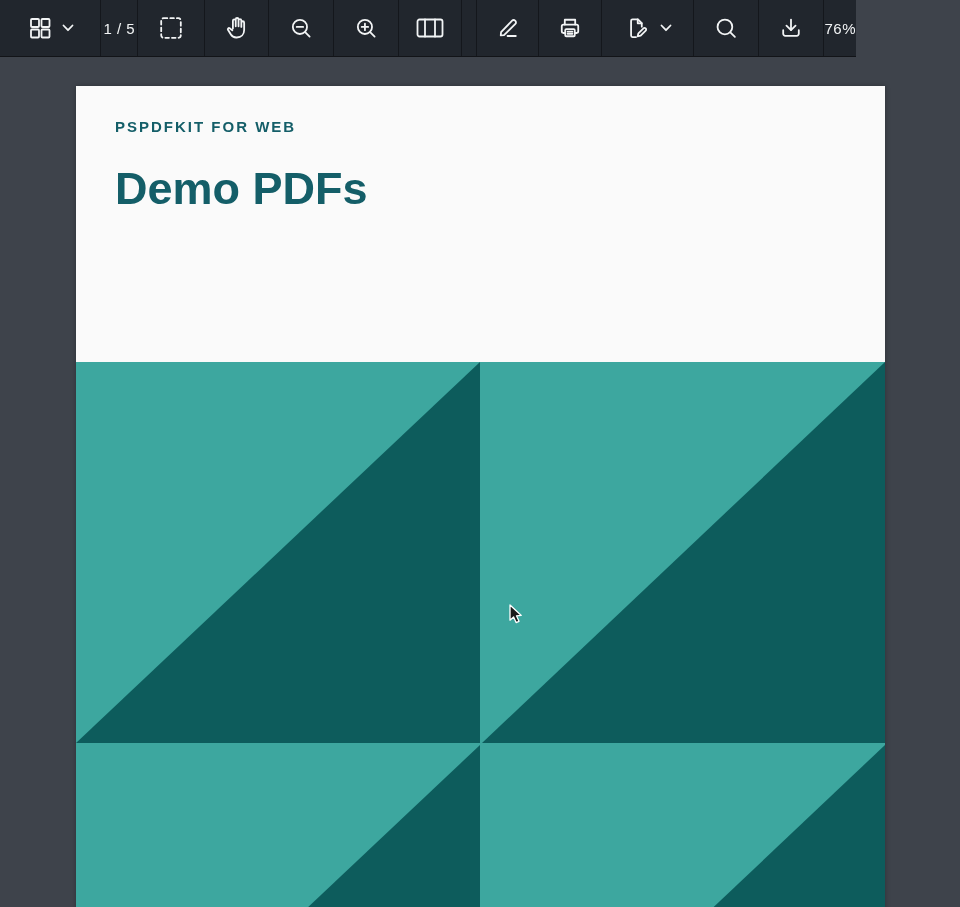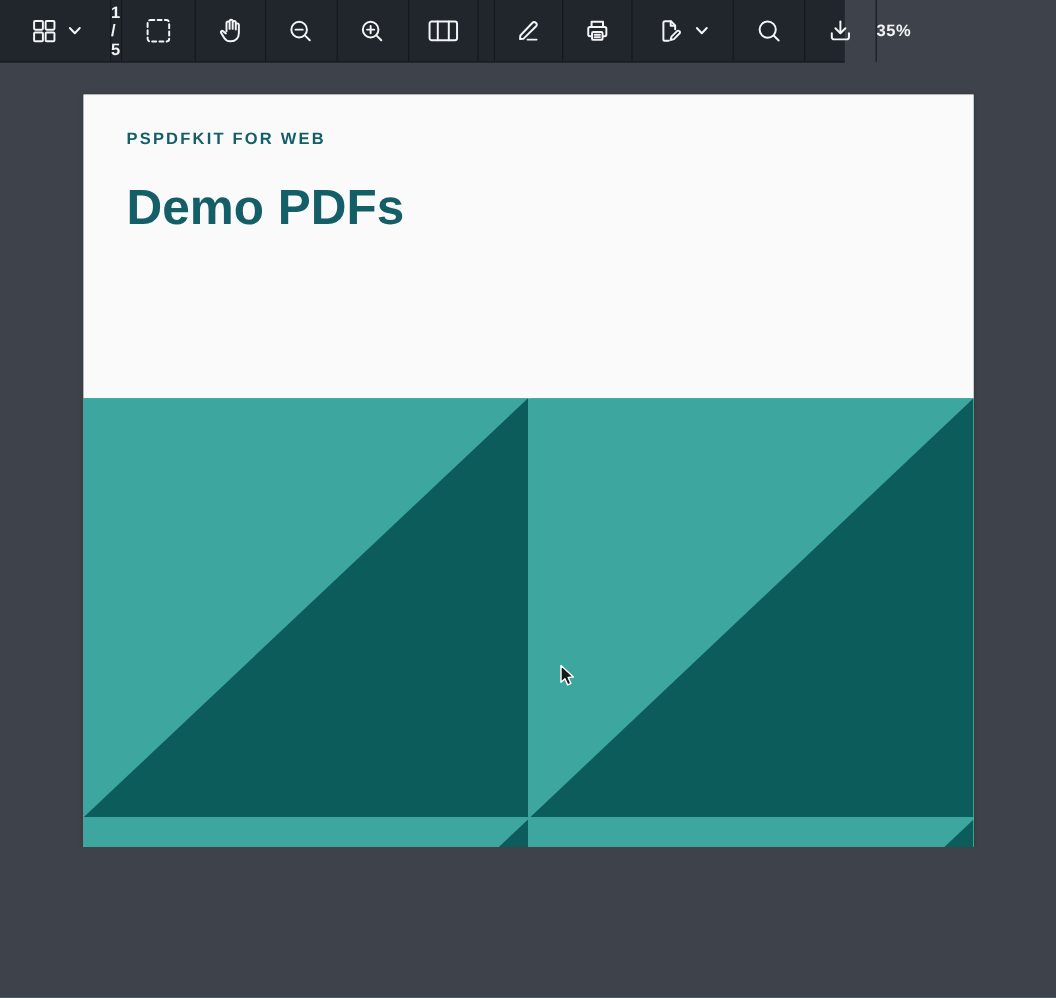--- a/index.html
+++ b/index.html
@@ -4,43 +4,42 @@
 <style>
   * { margin:0; padding:0; box-sizing:border-box; }
   html,body { width:960px; height:907px; overflow:hidden; }
   body {
     font-family:"Liberation Sans", sans-serif;
     background:var(--canvas-bg,#3E434B);
   }
 
   
   .toolbar {
-    height:57px; width:768px;
+    height:57px; width:856px;
     background:var(--toolbar-bg,#21262D);
     display:flex; align-items:flex-end;
     border-bottom:1px solid rgba(0,0,0,.45);
     color:var(--toolbar-icon,#F2F4F5);
-    font-weight:bold;
   }
   .tb-btn {
     display:flex; align-items:center; justify-content:center;
     gap:9px; height:100%; cursor:pointer; flex:0 0 auto;
   }
   .tb-sep { flex:0 0 1px; background:var(--toolbar-separator,#14171C); height:100%; }
   .tb-gap { flex:0 0 14px; }
   .tb-text {
     font-size:15px; letter-spacing:.5px; color:var(--toolbar-icon,#F2F4F5);
     display:flex; align-items:center; justify-content:center; height:100%;
   }
   .icon { display:block; }
   .icon * { vector-effect:non-scaling-stroke; }
   svg.stroke { fill:none; stroke:currentColor; stroke-width:1.8; stroke-linecap:round; stroke-linejoin:round; }
 
   
-  .viewer { position:relative; width:960px; height:713px; overflow:hidden; background:var(--canvas-bg,#3E434B); }
+  .viewer { position:relative; width:960px; height:850px; overflow:hidden; background:var(--canvas-bg,#3E434B); }
   .page {
     position:absolute; left:76px; top:29px; width:809px; height:1042px;
     background:var(--page-bg,#FAFAFA);
     box-shadow:0 0 5px rgba(0,0,0,.28);
   }
   .page-header { height:276px; background:var(--page-bg,#FAFAFA); padding:32px 0 0 39px; }
   .eyebrow {
     color:var(--brand-teal,#145E68);
     font-size:15px; font-weight:700; letter-spacing:2px;
   }
@@ -173,21 +172,21 @@
 
   <div class="tb-btn" style="flex-basis:64px">
     <svg class="icon stroke" width="26" height="26" viewBox="0 0 24 24">
       <path d="M12 4.2v9.6"></path>
       <path d="M7.8 9.8l4.2 4.2 4.2-4.2"></path>
       <path d="M4.8 14v3.4a1.8 1.8 0 0 0 1.8 1.8h10.8a1.8 1.8 0 0 0 1.8-1.8V14"></path>
     </svg>
   </div>
   <div class="tb-sep"></div>
 
-  <div class="tb-text" style="flex-basis:77px">35%</div>
+  <div class="tb-text" style="flex-basis:77px">76%</div>
 </header>
 
 <main class="viewer">
   <div class="page">
     <div class="page-header">
       <div class="eyebrow">PSPDFKIT FOR WEB</div>
       <div class="doc-title">Demo PDFs</div>
     </div>
     <div class="pattern">
       <div class="tile">

